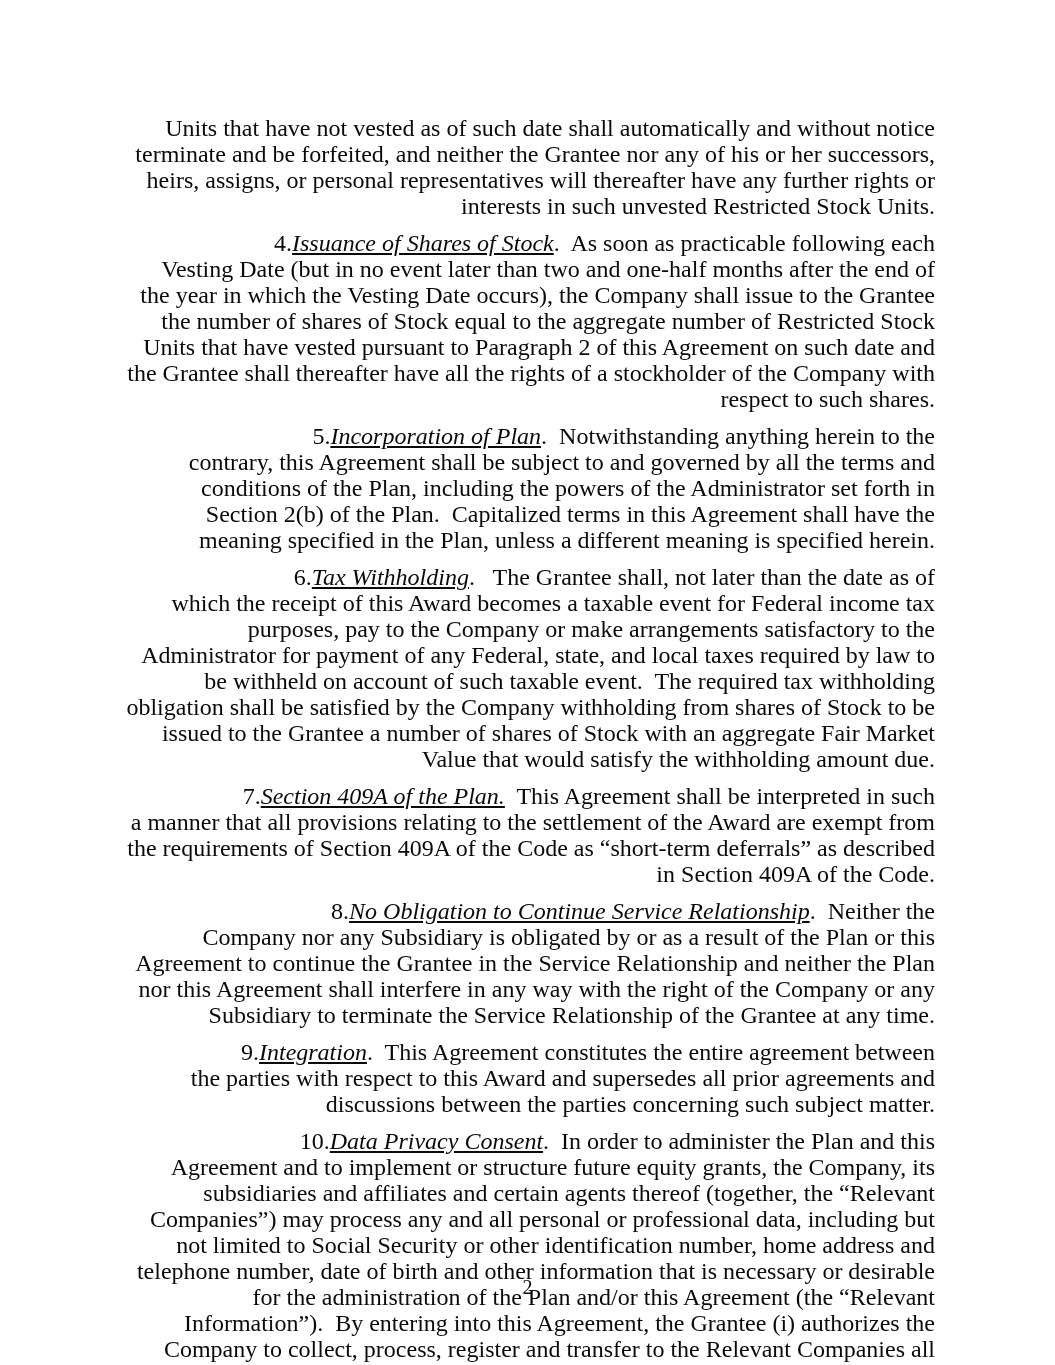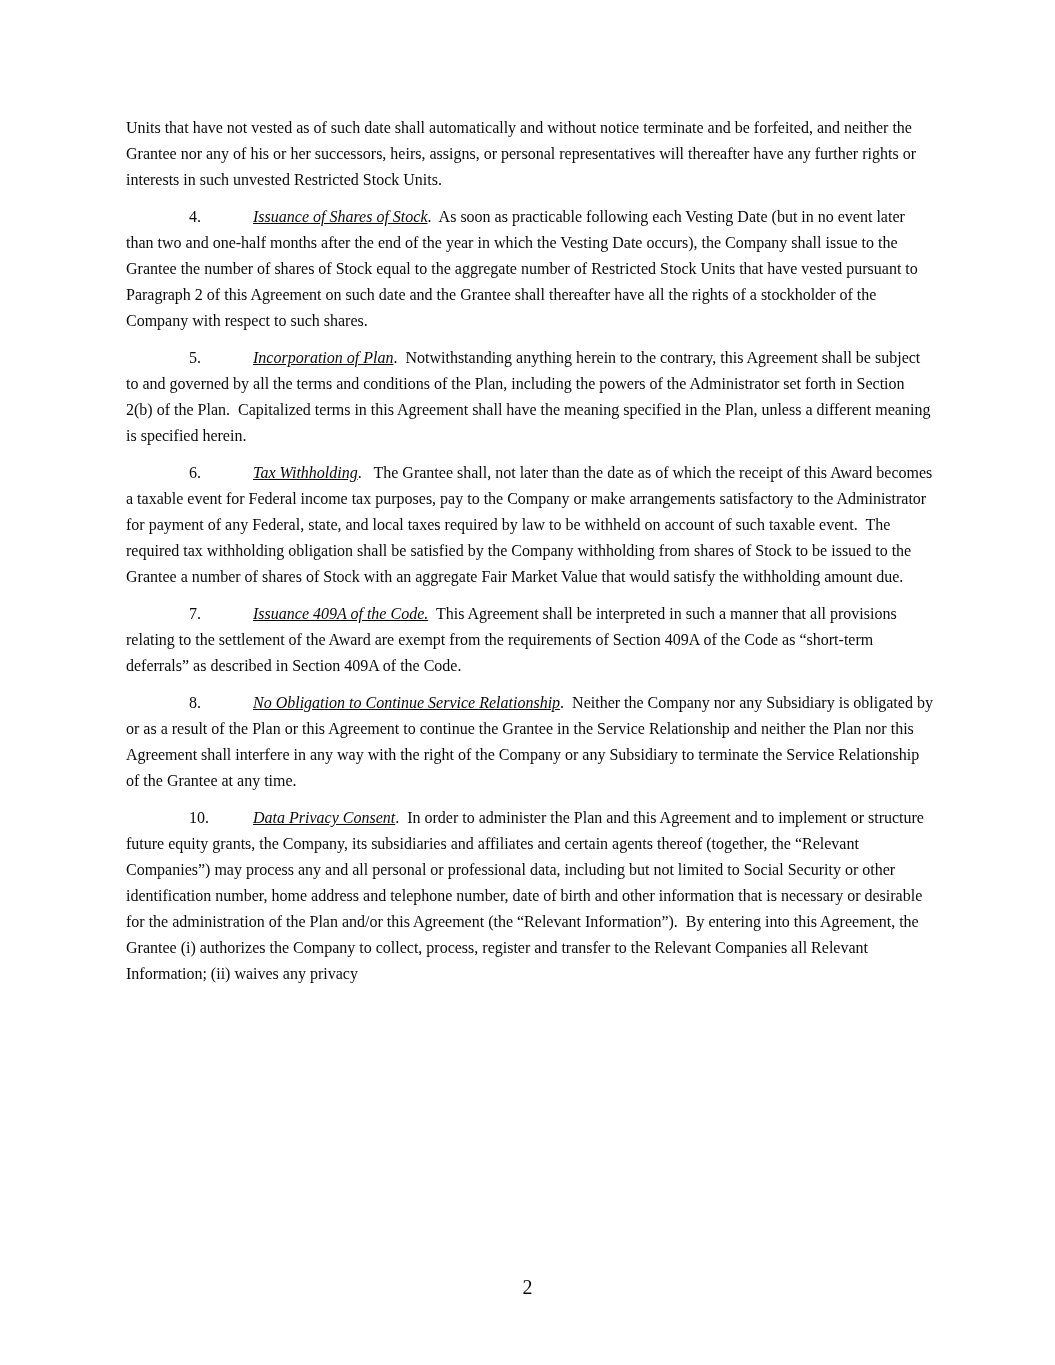--- a/index.html
+++ b/index.html
@@ -17,23 +17,23 @@
     overflow: hidden;
   }
   .content {
     position: absolute;
     left: 123px;
     top: 115px;
     width: 812px;
   }
   .para {
     margin: 0 0 11px 3px;
-    font-size: 16px;
+    font-size: 24px;
     line-height: 26px;
-    text-align: left;
+    text-align: right;
     white-space: pre-wrap;
   }
   .para.section {
     text-indent: 63px;
   }
   .num {
     display: inline-block;
     width: 64px;
     text-indent: 0;
   }
@@ -58,23 +58,24 @@
   <div class="content">
 
     <p class="para">Units that have not vested as of such date shall automatically and without notice terminate and be forfeited, and neither the Grantee nor any of his or her successors, heirs, assigns, or personal representatives will thereafter have any further rights or interests in such unvested Restricted Stock Units.</p>
 
     <p class="para section"><span class="num">4.</span><span class="heading">Issuance of Shares of Stock</span><span class="body-text">.  As soon as practicable following each Vesting Date (but in no event later than two and one-half months after the end of the year in which the Vesting Date occurs), the Company shall issue to the Grantee the number of shares of Stock equal to the aggregate number of Restricted Stock Units that have vested pursuant to Paragraph 2 of this Agreement on such date and the Grantee shall thereafter have all the rights of a stockholder of the Company with respect to such shares.</span></p>
 
     <p class="para section"><span class="num">5.</span><span class="heading">Incorporation of Plan</span><span class="body-text">.  Notwithstanding anything herein to the contrary, this Agreement shall be subject to and governed by all the terms and conditions of the Plan, including the powers of the Administrator set forth in Section 2(b) of the Plan.  Capitalized terms in this Agreement shall have the meaning specified in the Plan, unless a different meaning is specified herein.</span></p>
 
     <p class="para section"><span class="num">6.</span><span class="heading">Tax Withholding</span><span class="body-text">.   The Grantee shall, not later than the date as of which the receipt of this Award becomes a taxable event for Federal income tax purposes, pay to the Company or make arrangements satisfactory to the Administrator for payment of any Federal, state, and local taxes required by law to be withheld on account of such taxable event.  The required tax withholding obligation shall be satisfied by the Company withholding from shares of Stock to be issued to the Grantee a number of shares of Stock with an aggregate Fair Market Value that would satisfy the withholding amount due.</span></p>
 
-    <p class="para section"><span class="num">7.</span><span class="heading">Issuance 409A of the Code.</span><span class="body-text">  This Agreement shall be interpreted in such a manner that all provisions relating to the settlement of the Award are exempt from the requirements of Section 409A of the Code as “short-term deferrals” as described in Section 409A of the Code.</span></p>
+    <p class="para section"><span class="num">7.</span><span class="heading">Section 409A of the Plan.</span><span class="body-text">  This Agreement shall be interpreted in such a manner that all provisions relating to the settlement of the Award are exempt from the requirements of Section 409A of the Code as “short-term deferrals” as described in Section 409A of the Code.</span></p>
 
     <p class="para section"><span class="num">8.</span><span class="heading">No Obligation to Continue Service Relationship</span><span class="body-text">.  Neither the Company nor any Subsidiary is obligated by or as a result of the Plan or this Agreement to continue the Grantee in the Service Relationship and neither the Plan nor this Agreement shall interfere in any way with the right of the Company or any Subsidiary to terminate the Service Relationship of the Grantee at any time.</span></p>
 
+    <p class="para section"><span class="num">9.</span><span class="heading">Integration</span><span class="body-text">.  This Agreement constitutes the entire agreement between the parties with respect to this Award and supersedes all prior agreements and discussions between the parties concerning such subject matter.</span></p>
 
     <p class="para section"><span class="num">10.</span><span class="heading">Data Privacy Consent</span><span class="body-text">.  In order to administer the Plan and this Agreement and to implement or structure future equity grants, the Company, its subsidiaries and affiliates and certain agents thereof (together, the “Relevant Companies”) may process any and all personal or professional data, including but not limited to Social Security or other identification number, home address and telephone number, date of birth and other information that is necessary or desirable for the administration of the Plan and/or this Agreement (the “Relevant Information”).  By entering into this Agreement, the Grantee (i) authorizes the Company to collect, process, register and transfer to the Relevant Companies all Relevant Information; (ii) waives any privacy</span></p>
 
   </div>
 
   <div class="page-footer">2</div>
 </div>
 
 </body></html>

